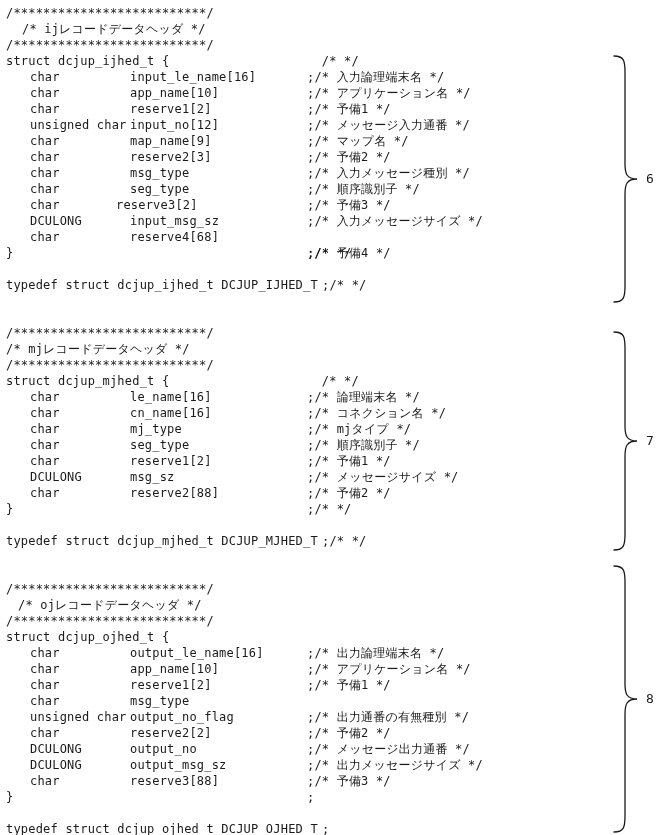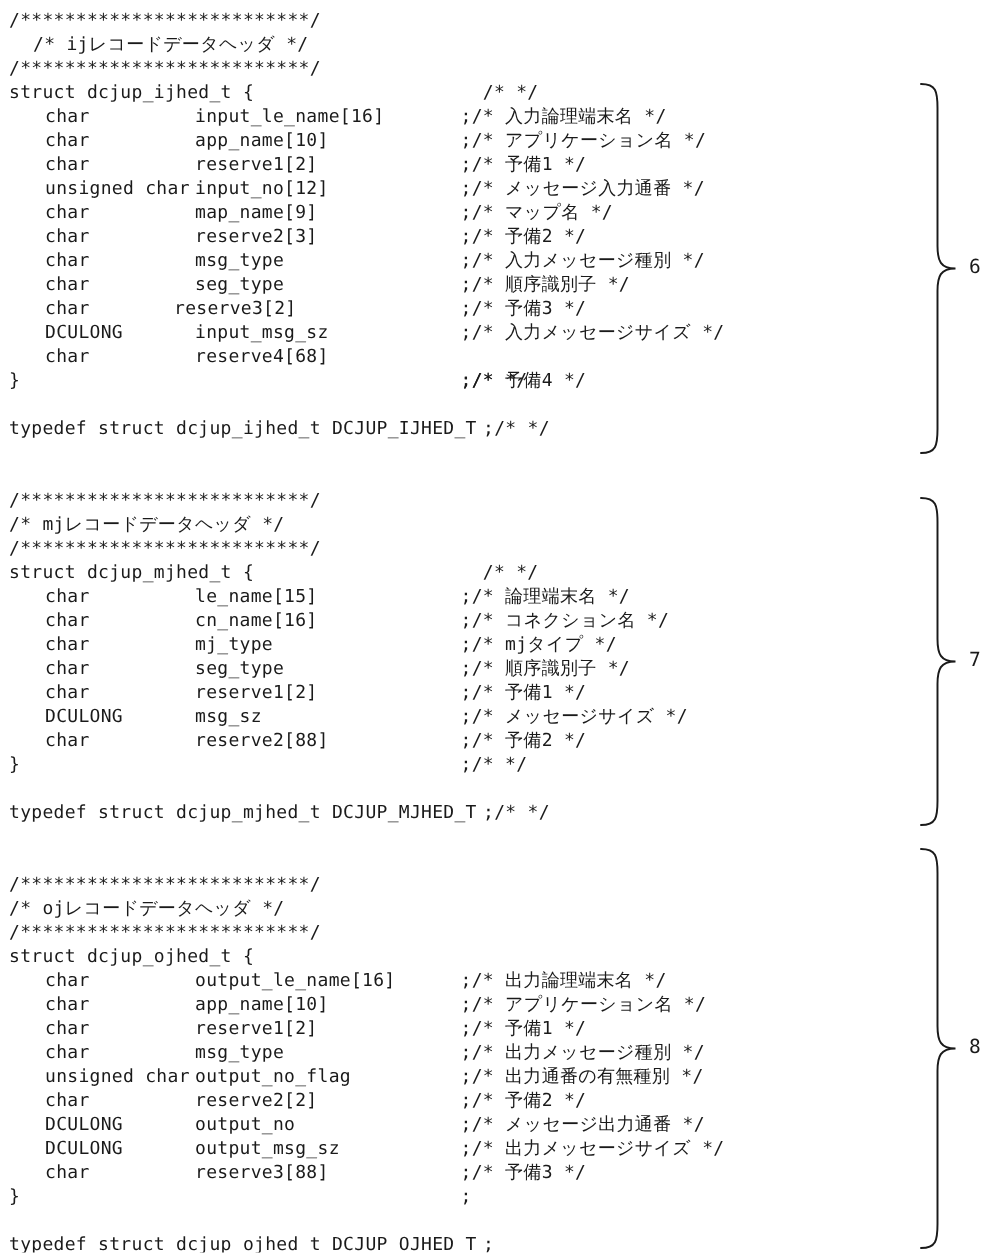--- a/index.html
+++ b/index.html
@@ -110,21 +110,21 @@
       </div>
       <div class="cl" style="top: 358px;">
         <span style="left: 6px;">/**************************/</span>
       </div>
       <div class="cl" style="top: 374px;">
         <span style="left: 6px;">struct dcjup_mjhed_t {</span>
         <span style="left: 307px;">  /* */</span>
       </div>
       <div class="cl" style="top: 390px;">
         <span style="left: 30px;">char</span>
-        <span style="left: 130px;">le_name[15]</span>
+        <span style="left: 130px;">le_name[16]</span>
         <span style="left: 307px;">;/* 論理端末名 */</span>
       </div>
       <div class="cl" style="top: 406px;">
         <span style="left: 30px;">char</span>
         <span style="left: 130px;">cn_name[16]</span>
         <span style="left: 307px;">;/* コネクション名 */</span>
       </div>
       <div class="cl" style="top: 422px;">
         <span style="left: 30px;">char</span>
         <span style="left: 130px;">mj_type</span>
@@ -155,21 +155,21 @@
         <span style="left: 307px;">;/* */</span>
       </div>
       <div class="cl" style="top: 534px;">
         <span style="left: 6px;">typedef struct dcjup_mjhed_t DCJUP_MJHED_T</span>
         <span style="left: 322px;">;/* */</span>
       </div>
       <div class="cl" style="top: 582px;">
         <span style="left: 6px;">/**************************/</span>
       </div>
       <div class="cl" style="top: 598px;">
-        <span style="left: 6px;">/* ojレコードデータヘッダ */</span>
+        <span style="left: 18px;">/* ojレコードデータヘッダ */</span>
       </div>
       <div class="cl" style="top: 614px;">
         <span style="left: 6px;">/**************************/</span>
       </div>
       <div class="cl" style="top: 630px;">
         <span style="left: 6px;">struct dcjup_ojhed_t {</span>
       </div>
       <div class="cl" style="top: 646px;">
         <span style="left: 30px;">char</span>
         <span style="left: 130px;">output_le_name[16]</span>
@@ -181,21 +181,20 @@
         <span style="left: 307px;">;/* アプリケーション名 */</span>
       </div>
       <div class="cl" style="top: 678px;">
         <span style="left: 30px;">char</span>
         <span style="left: 130px;">reserve1[2]</span>
         <span style="left: 307px;">;/* 予備1 */</span>
       </div>
       <div class="cl" style="top: 694px;">
         <span style="left: 30px;">char</span>
         <span style="left: 130px;">msg_type</span>
-        <span style="left: 307px;">;/* 出力メッセージ種別 */</span>
       </div>
       <div class="cl" style="top: 710px;">
         <span style="left: 30px;">unsigned char</span>
         <span style="left: 130px;">output_no_flag</span>
         <span style="left: 307px;">;/* 出力通番の有無種別 */</span>
       </div>
       <div class="cl" style="top: 726px;">
         <span style="left: 30px;">char</span>
         <span style="left: 130px;">reserve2[2]</span>
         <span style="left: 307px;">;/* 予備2 */</span>

